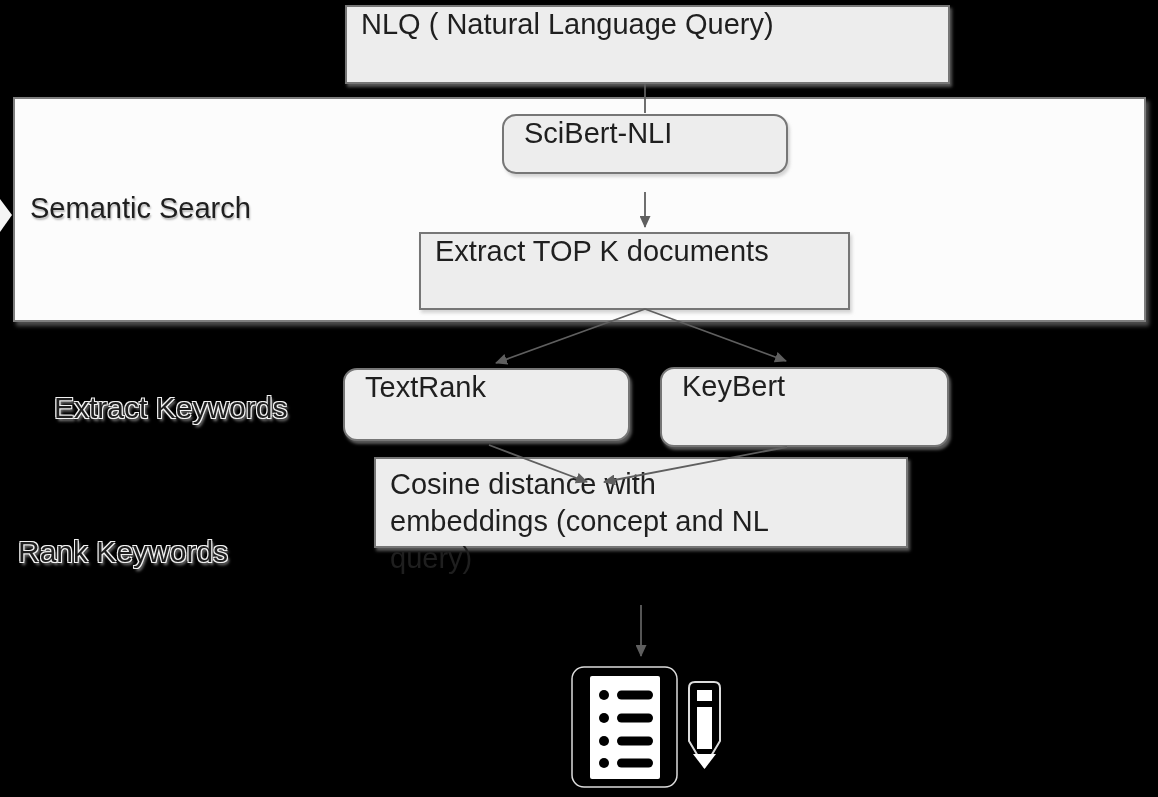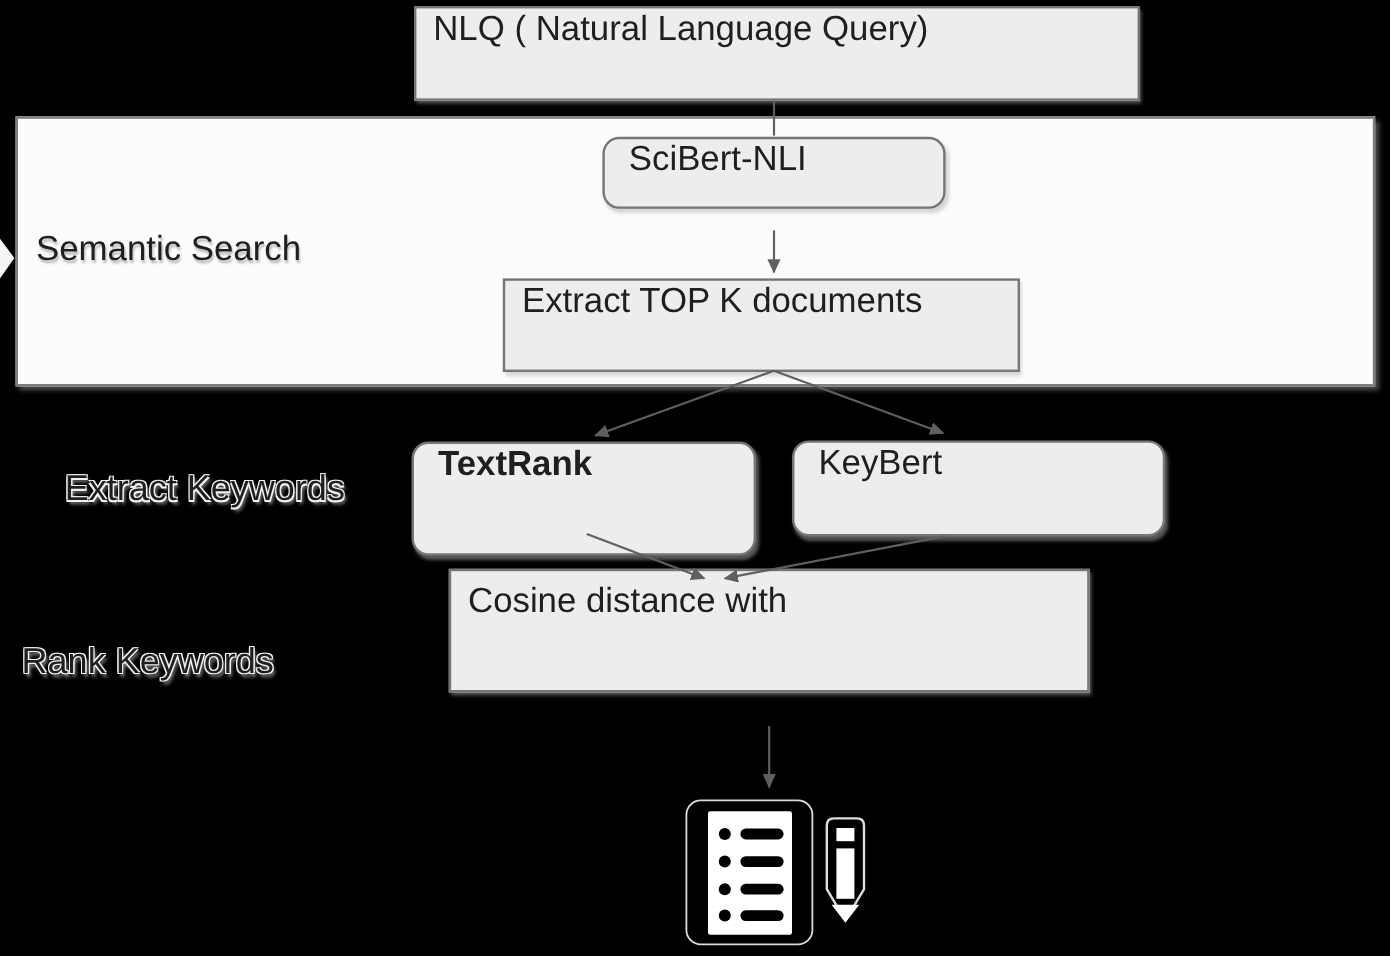--- a/index.html
+++ b/index.html
@@ -61,33 +61,35 @@
 <div class="node rounded pad20" style="left:502px;top:114px;width:286px;height:60px;">
   <span>SciBert-NLI</span>
 </div>
 
 <div class="node pad" style="left:419px;top:232px;width:431px;height:78px;">
   <span>Extract TOP K documents</span>
 </div>
 
 <div class="outside-label" style="left:18px;top:391px;margin-left:36px;">Extract Keywords</div>
 
-<div class="node rounded pad20" style="left:343px;top:368px;width:287px;height:95px;font-weight:bold;">
+<div class="node rounded pad20" style="left:343px;top:368px;width:287px;height:73px;">
   <span>TextRank</span>
 </div>
 
-<div class="node rounded pad20" style="left:660px;top:367px;width:311px;height:80px;">
+<div class="node rounded pad20" style="left:660px;top:367px;width:289px;height:80px;">
   <span>KeyBert</span>
 </div>
 
 <div class="outside-label" style="left:18px;top:535px;">Rank Keywords</div>
 
-<div class="node multiline" style="left:374px;top:474px;width:534px;height:103px;">
+<div class="node multiline" style="left:374px;top:457px;width:534px;height:91px;">
   <span>
     <span class="tline">Cosine distance with</span>
+    <span class="tline">embeddings (concept and NL</span>
+    <span class="tline">query)</span>
   </span>
 </div>
 
 <svg class="overlay" width="1158" height="797" viewBox="0 0 1158 797">
   <defs>
     <marker id="ah" markerUnits="userSpaceOnUse" markerWidth="13" markerHeight="11" refX="11" refY="5.5" orient="auto">
       <path d="M0,0 L12,5.5 L0,11 z" style="fill:var(--arrow)"></path>
     </marker>
   </defs>
   <g style="stroke:var(--arrow);stroke-width:1.8;fill:none;">

